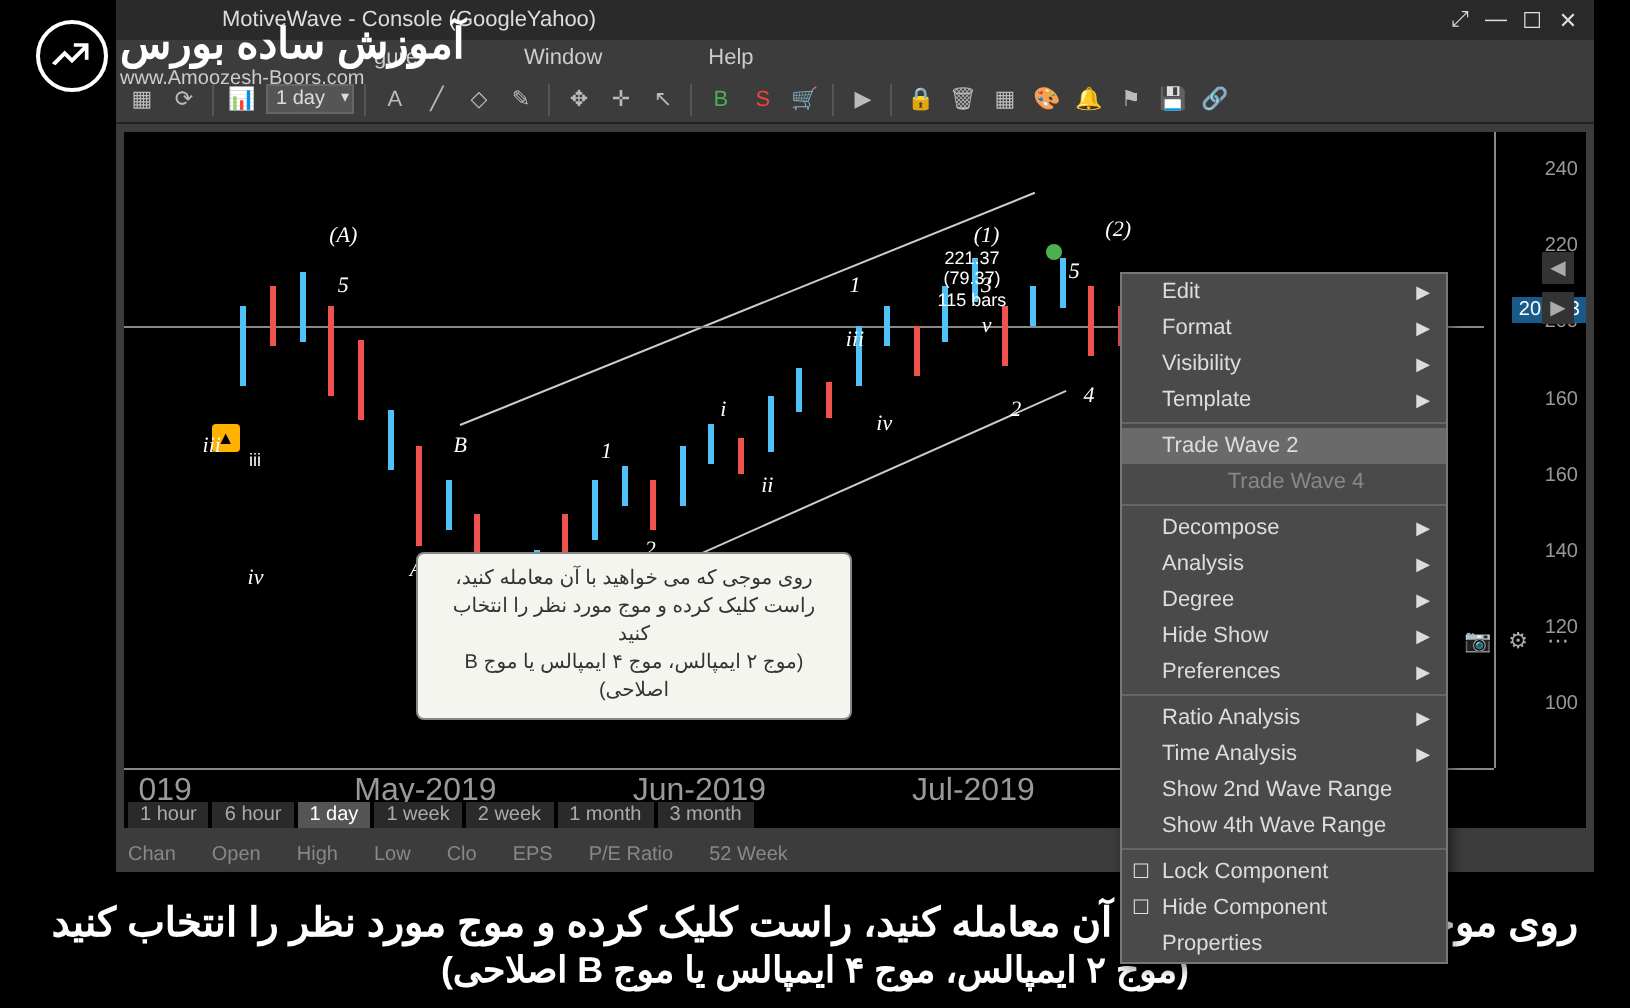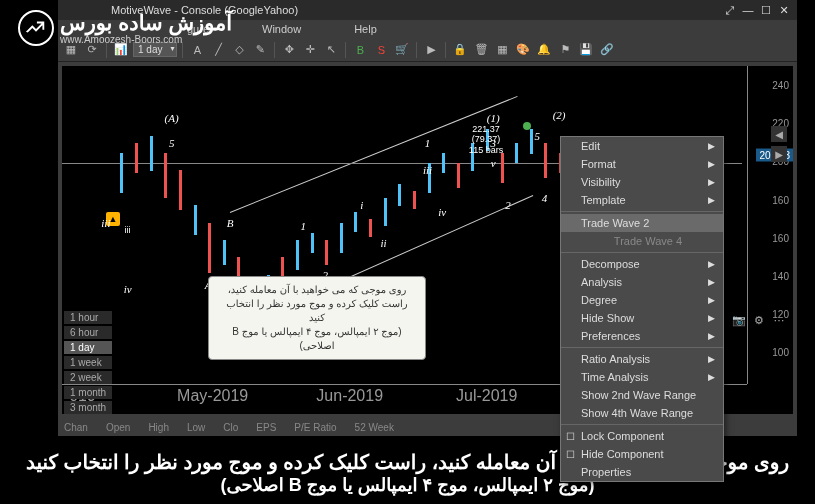--- a/index.html
+++ b/index.html
@@ -33,21 +33,21 @@
 
 .chart-wrap { flex: 1; position: relative; background: #000; margin: 4px; }
 .chart { position: absolute; inset: 0; }
 
 .yaxis { position: absolute; right: 0; top: 0; bottom: 30px; width: 46px; background: #000; border-left: 1px solid #888; }
 .yaxis .ytick { position: absolute; right: 4px; color: #999; font-size: 10px; transform: translateY(-50%); }
 .yaxis .price-badge { position: absolute; right: 0; background: #1a5a8a; color: #fff; font-size: 10px; padding: 1px 3px; transform: translateY(-50%); }
 
 .xaxis { position: absolute; left: 0; right: 46px; bottom: 0; height: 30px; border-top: 1px solid #888; }
 .xaxis .xtick { position: absolute; top: 2px; color: #999; font-size: 16px; transform: translateX(-50%); }
-.timeframe-row { position: absolute; bottom: 0; left: 2px; display: flex; gap: 2px; flex-direction: column; }
+.timeframe-row { position: absolute; bottom: 0; left: 2px; display: flex; gap: 2px; }
 .timeframe-row .tf { background: #2a2a2a; color: #aaa; font-size: 10px; padding: 1px 6px; cursor: pointer; }
 .timeframe-row .tf.active { background: #555; color: #fff; }
 
 .wave-label { position: absolute; color: #fff; font-size: 11px; font-style: italic; font-family: serif; transform: translate(-50%, -50%); }
 
 .ann-label { position: absolute; color: #fff; font-size: 9px; transform: translate(-50%, -50%); white-space: nowrap; }
 
 
 .callout { position: absolute; background: #f5f5f0; border: 1px solid #888; border-radius: 4px; padding: 6px 8px; font-size: 10px; color: #333; text-align: center; direction: rtl; line-height: 1.4; }
 

